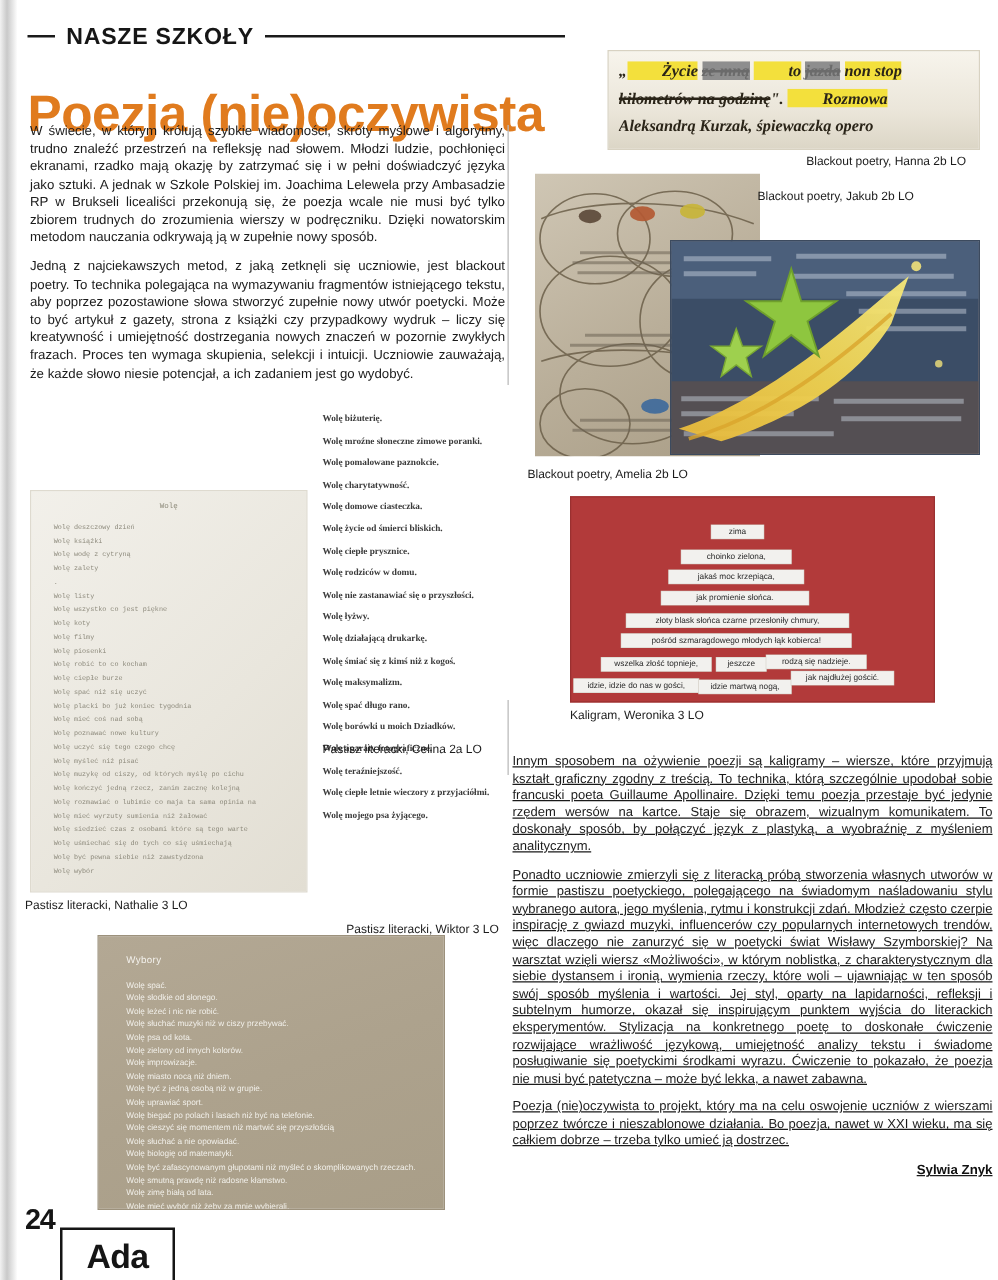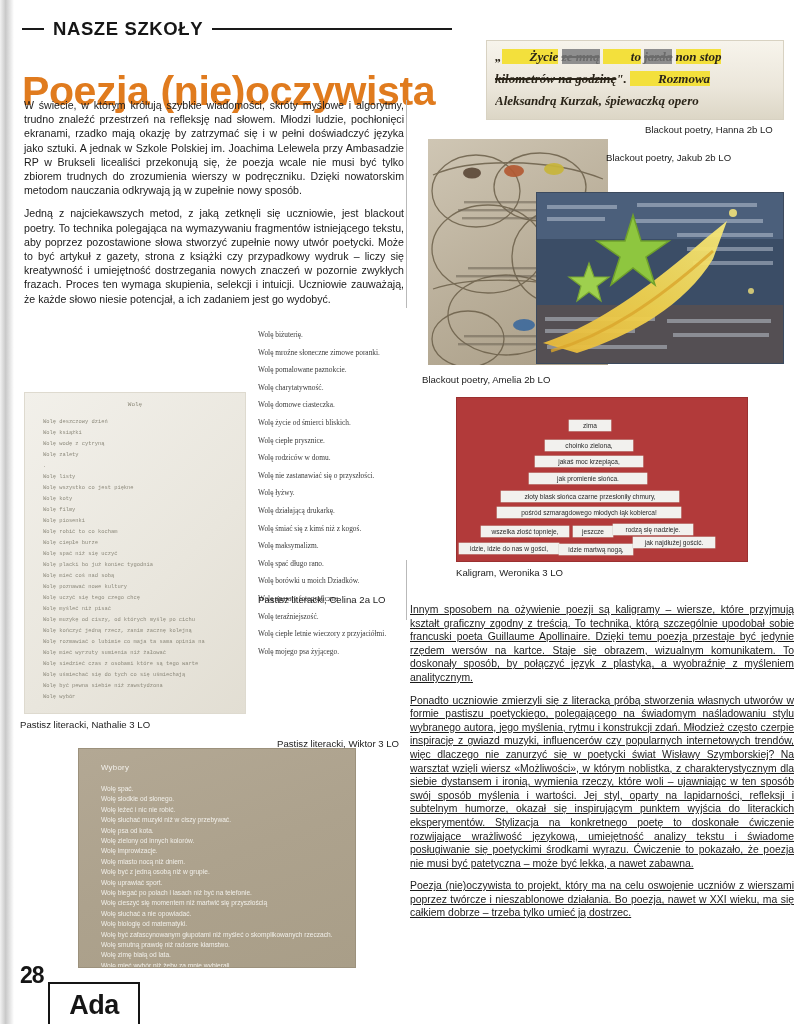--- a/index.html
+++ b/index.html
@@ -143,21 +143,21 @@
   }
   .tw-line{
     position:absolute;left:18px;
     font-family:"Liberation Mono", monospace;
     font-size:5.4px;color:#8d8a7c;white-space:nowrap;
     line-height:6px;
   }
 
   
   .wiktor-list{
-    position:absolute;left:258px;top:330px;width:150px;
+    position:absolute;left:258px;top:330px;width:150px;font-weight:bold;
   }
   .wiktor-list .wl{
     font-family:"Liberation Serif", serif;
     font-size:7.4px;
     color:#3a3a3a;
     line-height:9px;
     margin-bottom:8.6px;
     white-space:nowrap;
   }
 
@@ -396,20 +396,21 @@
         <div class="cel-line" style="top: 202.4px;">Wolę zimę białą od lata.</div>
         <div class="cel-line" style="top: 212.8px;">Wolę mieć wybór niż żeby za mnie wybierali.</div>
       </div>
   </div>
   <div class="caption" style="left:258px;top:594px;">Pastisz literacki, Celina 2a LO</div>
 
   <div class="col-right">
     <p class="body">Innym sposobem na ożywienie poezji są kaligramy – wiersze, które przyjmują kształt graficzny zgodny z treścią. To technika, którą szczególnie upodobał sobie francuski poeta Guillaume Apollinaire. Dzięki temu poezja przestaje być jedynie rzędem wersów na kartce. Staje się obrazem, wizualnym komunikatem. To doskonały sposób, by połączyć język z plastyką, a wyobraźnię z myśleniem analitycznym.</p>
     <p class="body">Ponadto uczniowie zmierzyli się z literacką próbą stworzenia własnych utworów w formie pastiszu poetyckiego, polegającego na świadomym naśladowaniu stylu wybranego autora, jego myślenia, rytmu i konstrukcji zdań. Młodzież często czerpie inspirację z gwiazd muzyki, influencerów czy popularnych internetowych trendów, więc dlaczego nie zanurzyć się w poetycki świat Wisławy Szymborskiej? Na warsztat wzięli wiersz «Możliwości», w którym noblistka, z charakterystycznym dla siebie dystansem i ironią, wymienia rzeczy, które woli – ujawniając w ten sposób swój sposób myślenia i wartości. Jej styl, oparty na lapidarności, refleksji i subtelnym humorze, okazał się inspirującym punktem wyjścia do literackich eksperymentów. Stylizacja na konkretnego poetę to doskonałe ćwiczenie rozwijające wrażliwość językową, umiejętność analizy tekstu i świadome posługiwanie się poetyckimi środkami wyrazu. Ćwiczenie to pokazało, że poezja nie musi być patetyczna – może być lekka, a nawet zabawna.</p>
     <p class="body">Poezja (nie)oczywista to projekt, który ma na celu oswojenie uczniów z wierszami poprzez twórcze i nieszablonowe działania. Bo poezja, nawet w XXI wieku, ma się całkiem dobrze – trzeba tylko umieć ją dostrzec.</p>
-  </div>
-
-  <div class="pagenum">28</div>
+    <div class="signature">Sylwia Znyk</div>
+  </div>
+
+  <div class="pagenum">24</div>
   <div class="logo-box">
     <span class="logo-text">Ada</span>
   </div>
 
 </div>
 
 </body></html>

